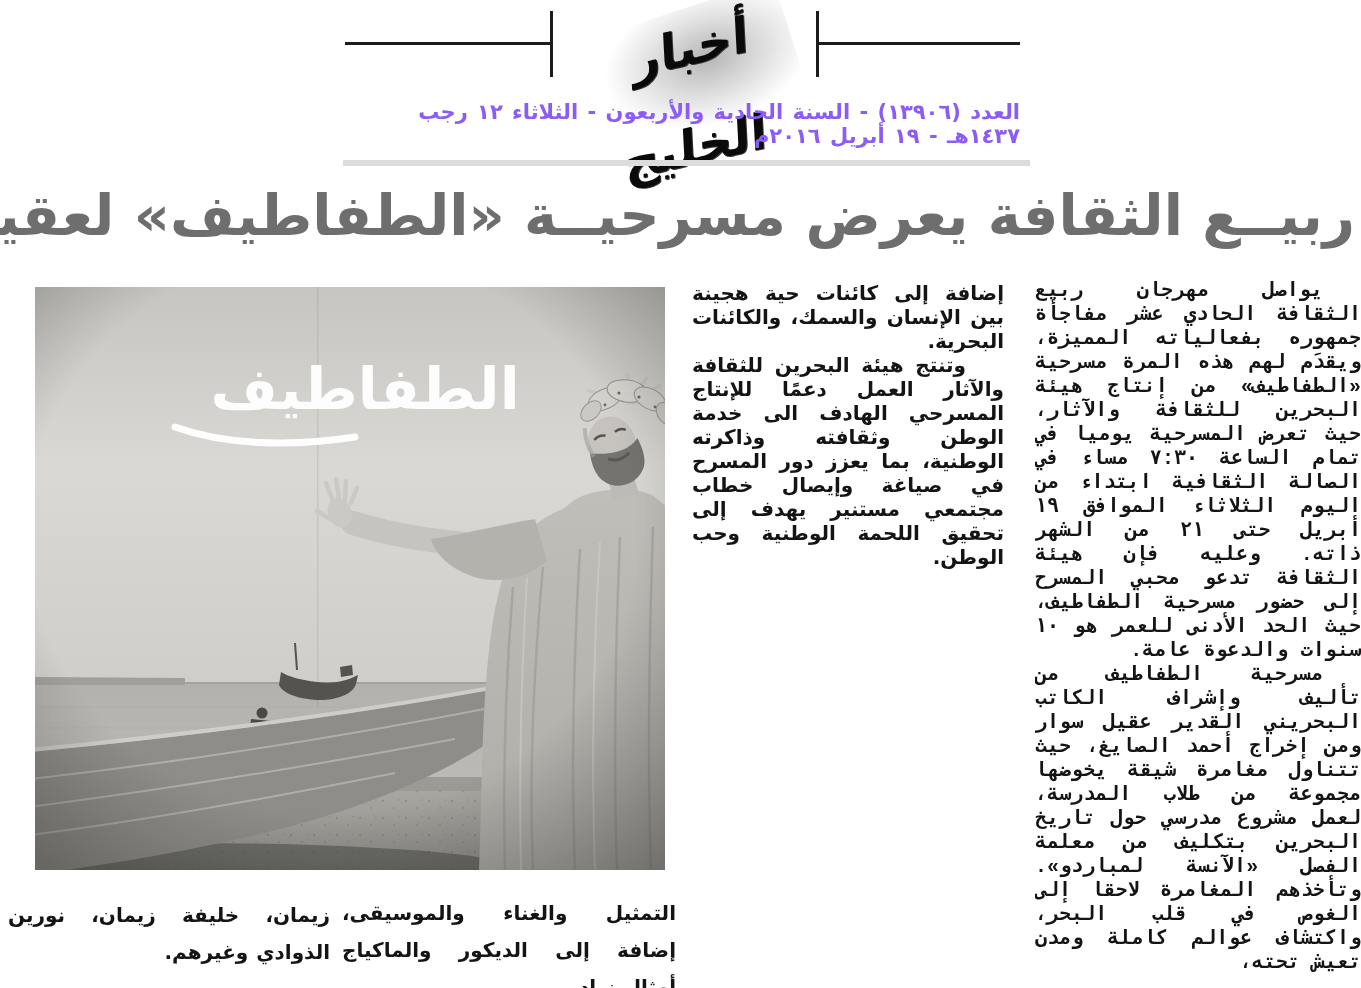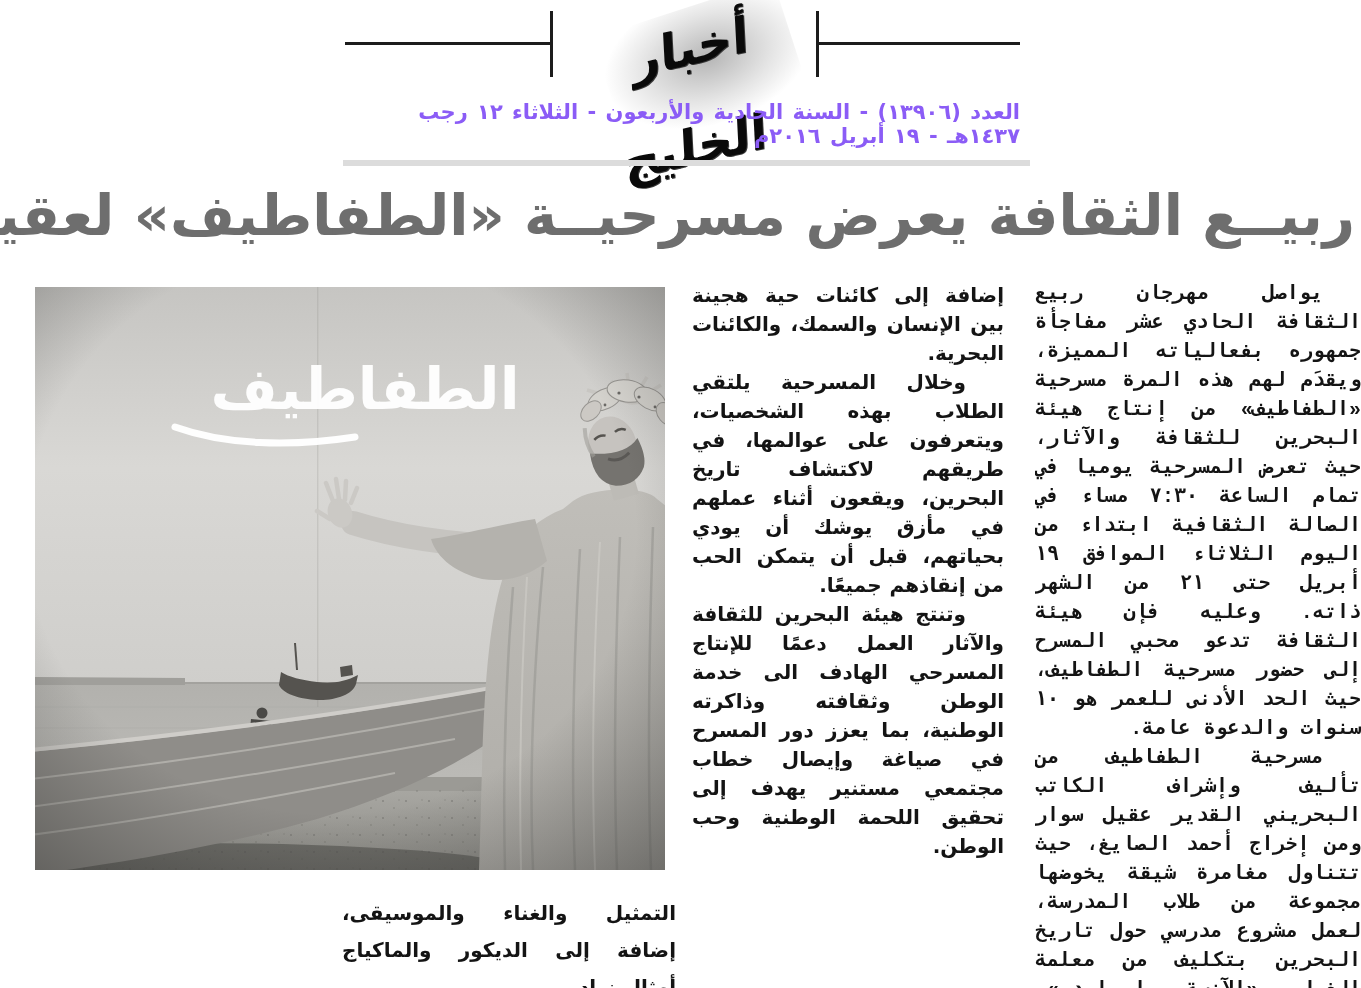--- a/index.html
+++ b/index.html
@@ -16,21 +16,21 @@
              transform:rotate(-13deg) skewX(-10deg);text-shadow:1px 1px 0 #3a3a3a;}
   .dateline{position:absolute;left:343px;top:100px;width:677px;direction:rtl;text-align:right;
             font-size:21px;font-weight:bold;color:#8b5cf6;word-spacing:2px;}
   .light-rule{position:absolute;left:343px;top:160px;width:687px;height:6px;background:#dcdcdc;}
   
   .headline{position:absolute;left:55px;top:166px;width:1300px;height:104px;direction:rtl;
             font-size:56px;font-weight:bold;color:#6e6e6e;line-height:100px;
             text-align:justify;text-align-last:justify;white-space:nowrap;}
   
   .col{position:absolute;direction:rtl;overflow:hidden;}
-  .col p{margin:0;font-size:20px;font-weight:bold;color:#141414;line-height:29px;
+  .col p{margin:0;font-size:20px;font-weight:bold;color:#141414;line-height:24px;
          text-align:justify;text-indent:38px;word-spacing:1px;}
   .col p.no-indent{text-indent:0;}
   .col-right{left:1035px;top:279px;width:326px;height:709px;font-family:Liberation Mono, monospace;}
   .col-mid{left:692px;top:281px;width:312px;height:707px;}
   .below-mid{left:342px;top:895px;width:334px;height:93px;}
   .below-left{left:8px;top:897px;width:322px;height:91px;}
   .below-mid p,.below-left p{line-height:37px;text-indent:0;}
   
   .photo{position:absolute;left:35px;top:287px;width:630px;height:583px;}
   .photo svg{display:block;}
@@ -176,23 +176,25 @@
     </svg>
   </div>
 
   <div class="col col-right">
     <p>يواصل مهرجان ربيع الثقافة الحادي عشر مفاجأة جمهوره بفعالياته المميزة، ويقدَم لهم هذه المرة مسرحية «الطفاطيف» من إنتاج هيئة البحرين للثقافة والآثار، حيث تعرض المسرحية يوميا في تمام الساعة ٧:٣٠ مساء في الصالة الثقافية ابتداء من اليوم الثلاثاء الموافق ١٩ أبريل حتى ٢١ من الشهر ذاته. وعليه فإن هيئة الثقافة تدعو محبي المسرح إلى حضور مسرحية الطفاطيف، حيث الحد الأدنى للعمر هو ١٠ سنوات والدعوة عامة.</p>
     <p>مسرحية الطفاطيف من تأليف وإشراف الكاتب البحريني القدير عقيل سوار ومن إخراج أحمد الصايغ، حيث تتناول مغامرة شيقة يخوضها مجموعة من طلاب المدرسة، لعمل مشروع مدرسي حول تاريخ البحرين بتكليف من معلمة الفصل «الآنسة لمباردو». وتأخذهم المغامرة لاحقا إلى الغوص في قلب البحر، واكتشاف عوالم كاملة ومدن تعيش تحته،</p>
   </div>
 
   <div class="col col-mid">
     <p class="no-indent">إضافة إلى كائنات حية هجينة بين الإنسان والسمك، والكائنات البحرية.</p>
-    <p>وخلال المسرحية يلتقي الطلاب بهذه الشخصيات، ويتعرفون على عوالمها، في طريقهم لاكتشاف تاريخ البحرين، ويقعون أثناء عملهم في مأزق يوشك أن يودي بحياتهم، قبل أن يتمكن الحب من إنقاذهم جميعًا.</p>
     <p>وتنتج هيئة البحرين للثقافة والآثار العمل دعمًا للإنتاج المسرحي الهادف الى خدمة الوطن وثقافته وذاكرته الوطنية، بما يعزز دور المسرح في صياغة وإيصال خطاب مجتمعي مستنير يهدف إلى تحقيق اللحمة الوطنية وحب الوطن.</p>
 
   </div>
 
   <div class="col below-mid">
     <p>التمثيل والغناء والموسيقى، إضافة إلى الديكور والماكياج أمثال زياد</p>
   </div>
 
+  <div class="col below-left">
+    <p>زيمان، خليفة زيمان، نورين الذوادي وغيرهم.</p>
+  </div>
 
 </div>
 
 </body></html>

